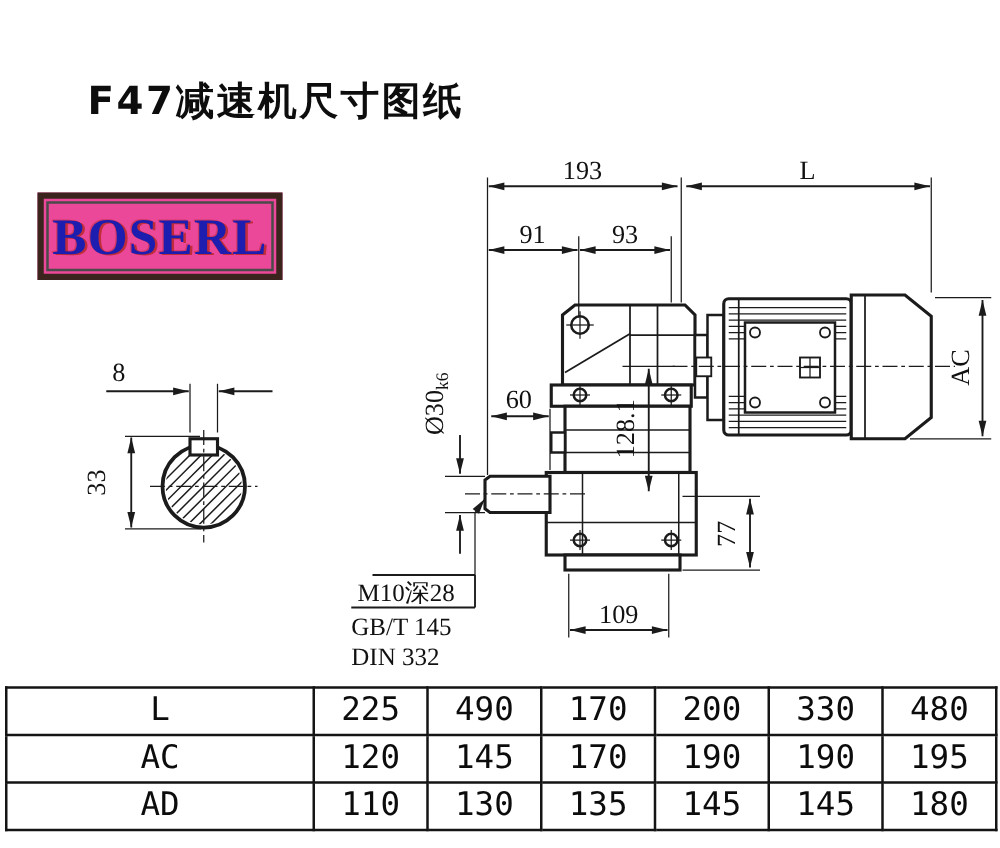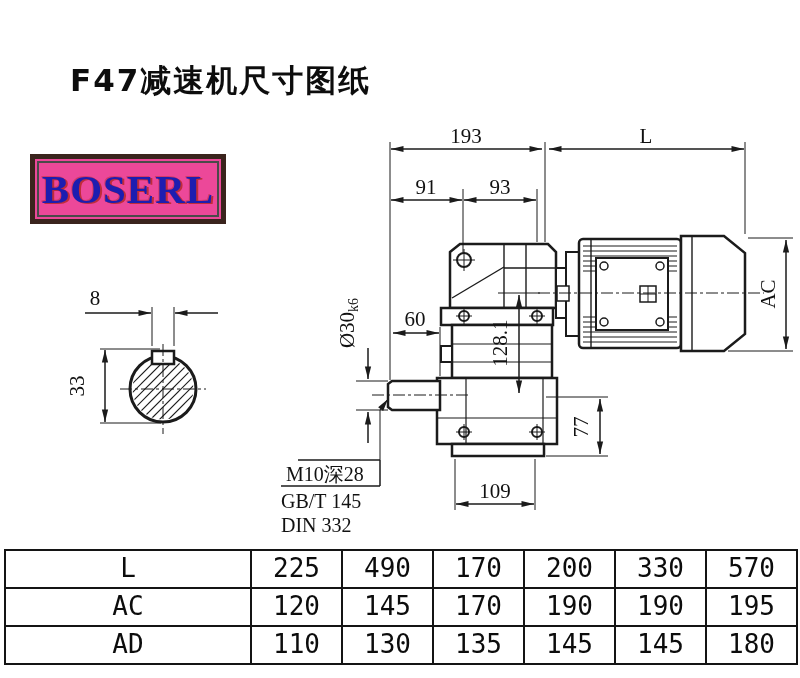--- a/index.html
+++ b/index.html
@@ -223,21 +223,21 @@
         <col style="width:91px">
     </colgroup>
     <tbody>
     <tr class="val">
       <td>L</td>
       <td>225</td>
       <td>490</td>
       <td>170</td>
       <td>200</td>
       <td>330</td>
-      <td>570</td>
+      <td>480</td>
     </tr>
     <tr class="val">
       <td>AC</td>
       <td>120</td>
       <td>145</td>
       <td>170</td>
       <td>190</td>
       <td>190</td>
       <td>195</td>
     </tr>

